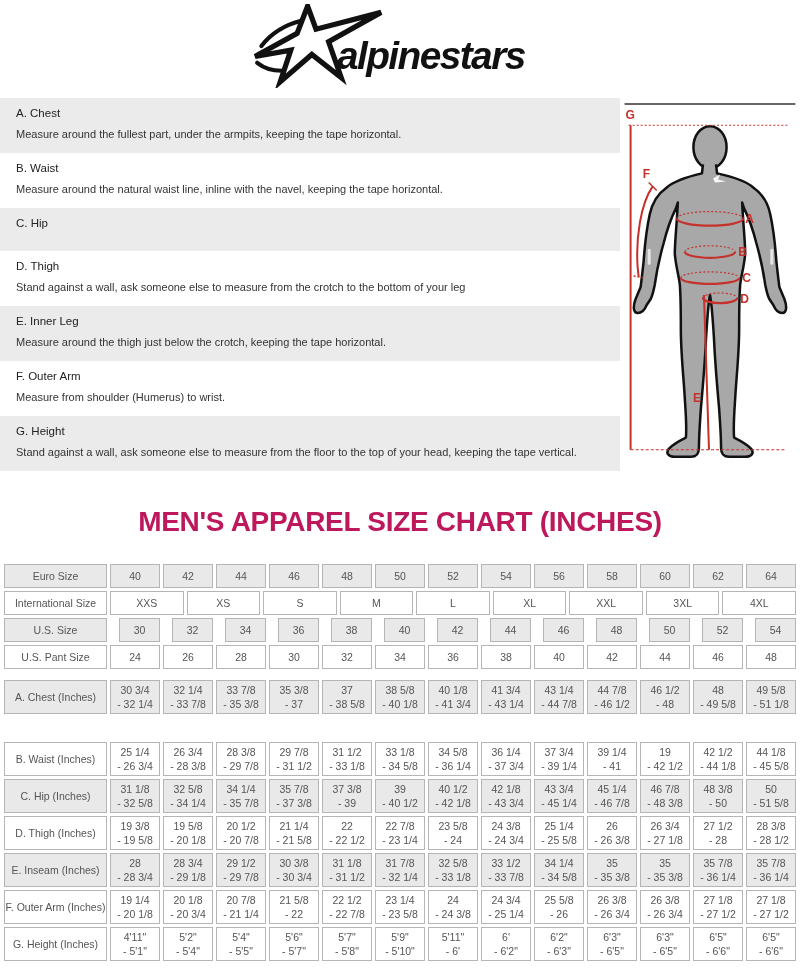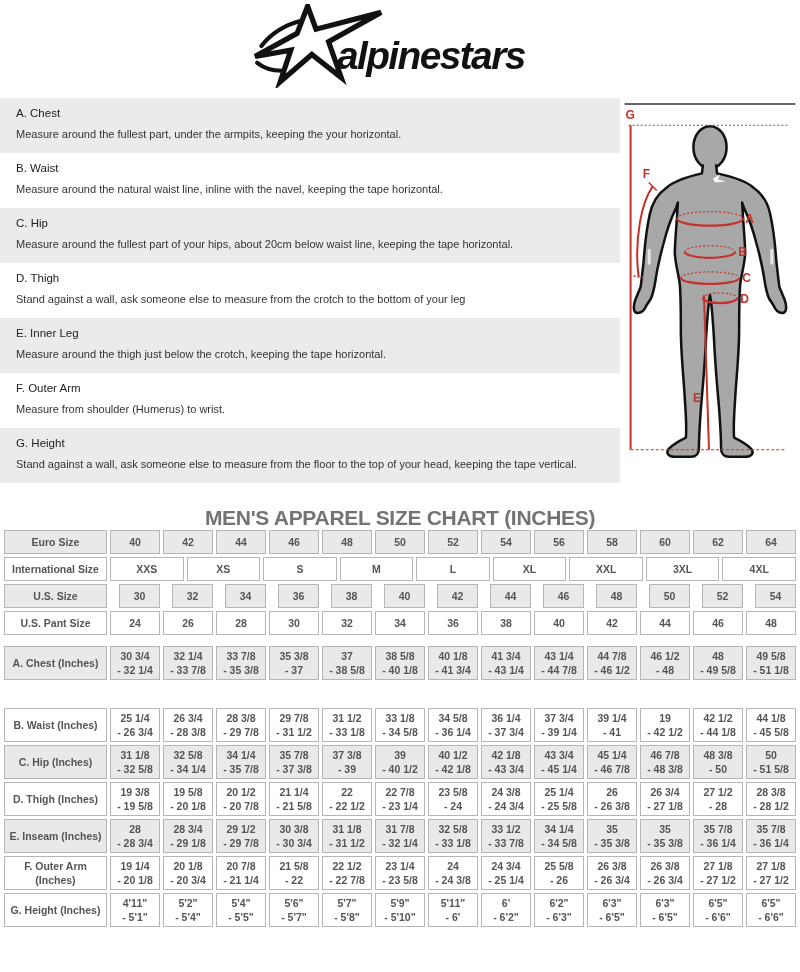--- a/index.html
+++ b/index.html
@@ -14,23 +14,23 @@
   .measure-section{display:flex;align-items:flex-start;}
   .instructions{width:620px;flex:0 0 620px;}
   .inst-row{padding:9px 16px 13px;}
   .inst-row.shaded{background:#ebebeb;}
   .inst-title{font-size:11.5px;color:#222;margin-bottom:9px;}
   .inst-title.bold{font-weight:normal;}
   .inst-desc{font-size:11px;color:#333;}
   .figure-wrap{flex:1;display:flex;justify-content:center;padding-top:0;}
 
   
-  .chart-title{text-align:center;font-size:21px;font-weight:bold;color:#737373;margin:16px 0 0;letter-spacing:-0.3px;}
+  .chart-title{text-align:center;font-size:28px;font-weight:bold;color:#be185d;margin:16px 0 26px;letter-spacing:-0.3px;}
   .size-table{margin:0 4px;}
-  .trow{display:grid;gap:3px;margin-bottom:3px;font-weight:bold;}
+  .trow{display:grid;gap:3px;margin-bottom:3px;}
   .cell{border:1px solid #b5b5b5;background:#fff;display:flex;flex-direction:column;align-items:center;justify-content:center;
         font-size:10.5px;color:#555;text-align:center;line-height:1.35;min-height:24px;box-sizing:border-box;padding:1px 0;}
   .cell.shaded{background:#e9e9e9;}
   .mrow .cell{min-height:34px;}
   .table-gap{height:8px;}
 </style>
 </head>
 <body>
 
 <div class="page">
@@ -44,29 +44,28 @@
       <path d="M52,2 L60,24 L122,8 L72,36 L84,70 L56,48 L26,74 L36,44 L2,50 L42,28 Z" fill="#fff" stroke="#111" stroke-width="5"></path>
       <text x="80" y="62" font-size="37" font-weight="bold" font-style="italic" letter-spacing="-1.5" fill="#111" font-family="Liberation Sans, sans-serif">alpinestars</text>
     </svg>
   </div>
 
 
   <div class="measure-section">
     <div class="instructions">
         <div class="inst-row shaded">
           <div class="inst-title">A. Chest</div>
-          <div class="inst-desc">Measure around the fullest part, under the armpits, keeping the your horizontal.</div>
+          <div class="inst-desc">Measure around the fullest part, under the armpits, keeping the tape horizontal.</div>
         </div>
         <div class="inst-row">
           <div class="inst-title">B. Waist</div>
           <div class="inst-desc">Measure around the natural waist line, inline with the navel, keeping the tape horizontal.</div>
         </div>
         <div class="inst-row shaded">
           <div class="inst-title">C. Hip</div>
-          <div class="inst-desc">Measure around the fullest part of your hips, about 20cm below waist line, keeping the tape horizontal.</div>
         </div>
         <div class="inst-row">
           <div class="inst-title">D. Thigh</div>
           <div class="inst-desc">Stand against a wall, ask someone else to measure from the crotch to the bottom of your leg</div>
         </div>
         <div class="inst-row shaded">
           <div class="inst-title">E. Inner Leg</div>
           <div class="inst-desc">Measure around the thigh just below the crotch, keeping the tape horizontal.</div>
         </div>
         <div class="inst-row">

